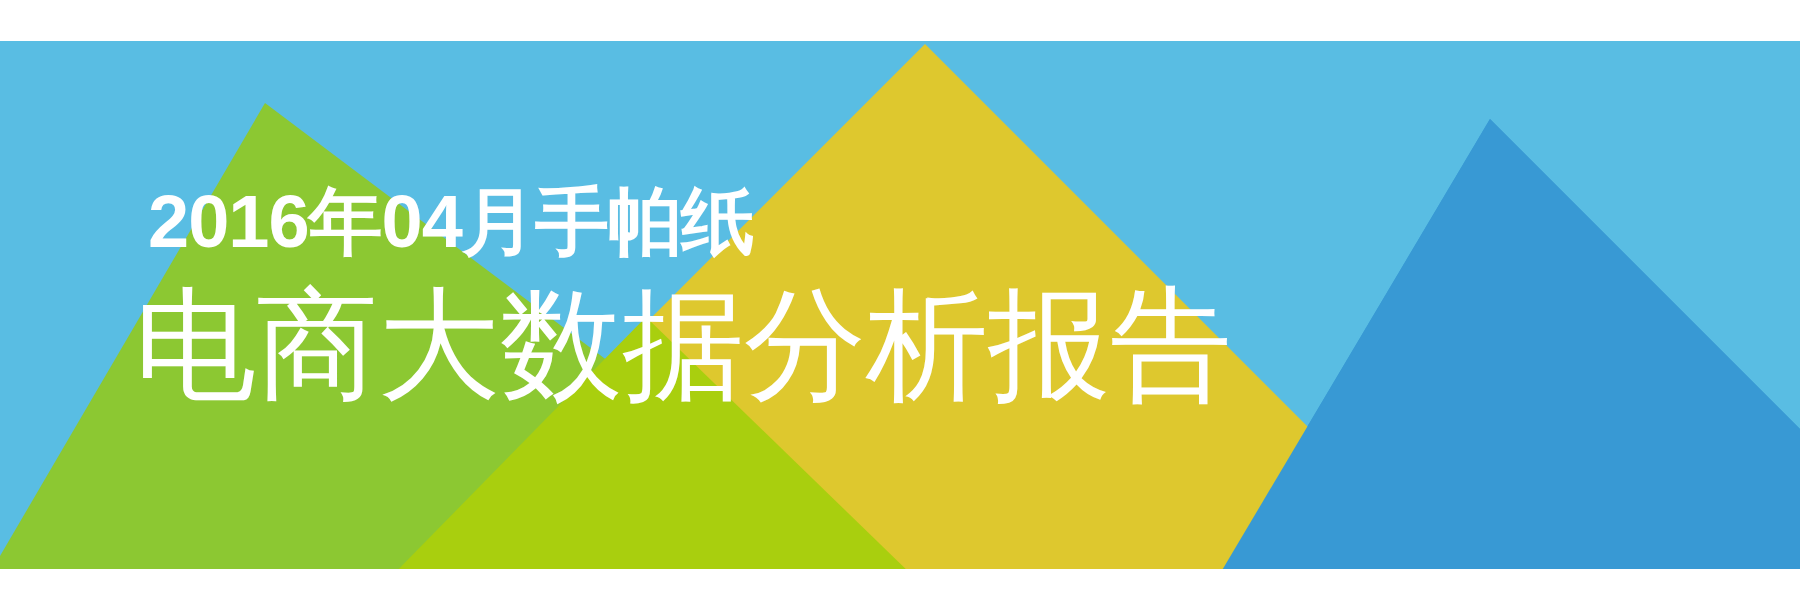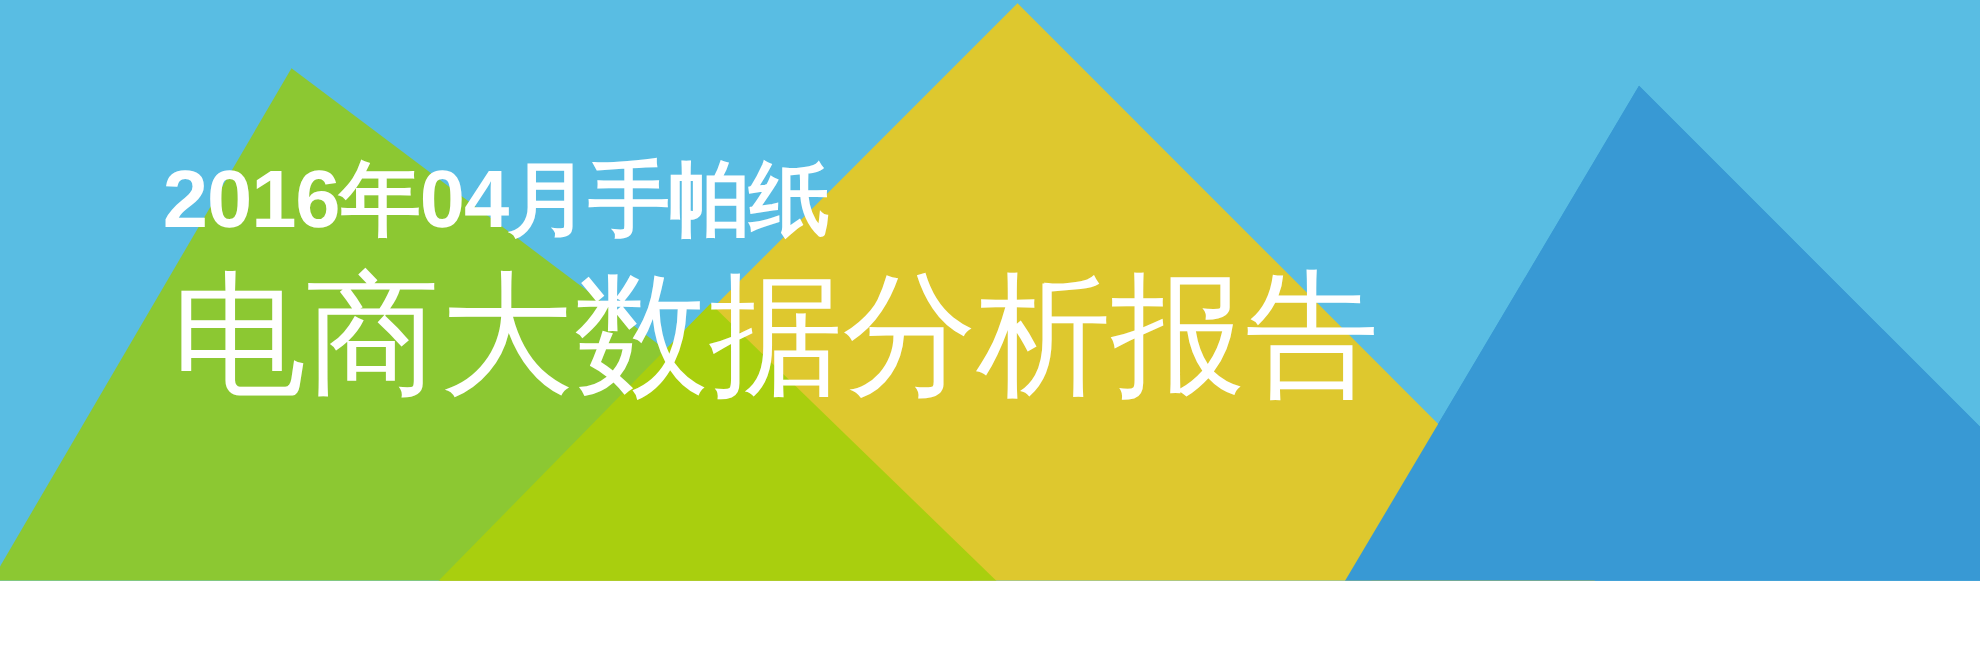--- a/index.html
+++ b/index.html
@@ -8,20 +8,21 @@
     padding: 0;
     background: #ffffff;
   }
   #banner {
     position: relative;
     width: 1800px;
     height: 528px;
     overflow: hidden;
     font-family: "Liberation Sans", "DejaVu Sans", sans-serif;
     background: #59bde3;
+    margin-top: 41px;
   }
   #bg-svg {
     position: absolute;
     top: 0;
     left: 0;
     width: 1800px;
     height: 600px;
     display: block;
   }
   #title-block {
@@ -39,21 +40,21 @@
     line-height: 1;
   }
   #title-line-1 {
     left: 148px;
     top: 144px;
     font-size: 74px;
     font-weight: 700;
     letter-spacing: -1px;
   }
   #title-line-2 {
-    left: 156px;
+    left: 134px;
     top: 243px;
     font-size: 122px;
     font-weight: 300;
     letter-spacing: 0px;
   }
 </style>
 </head>
 <body>
 
 <div id="banner">

